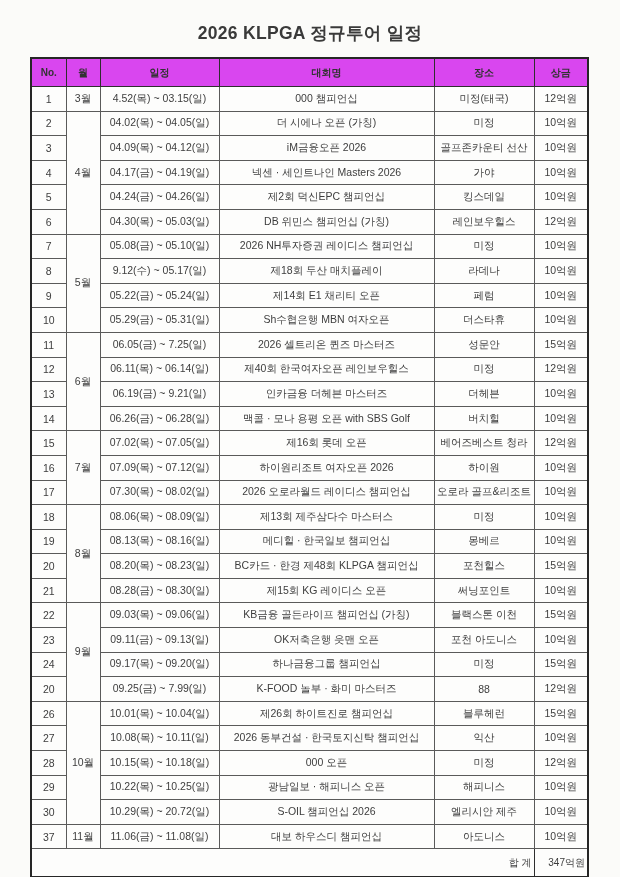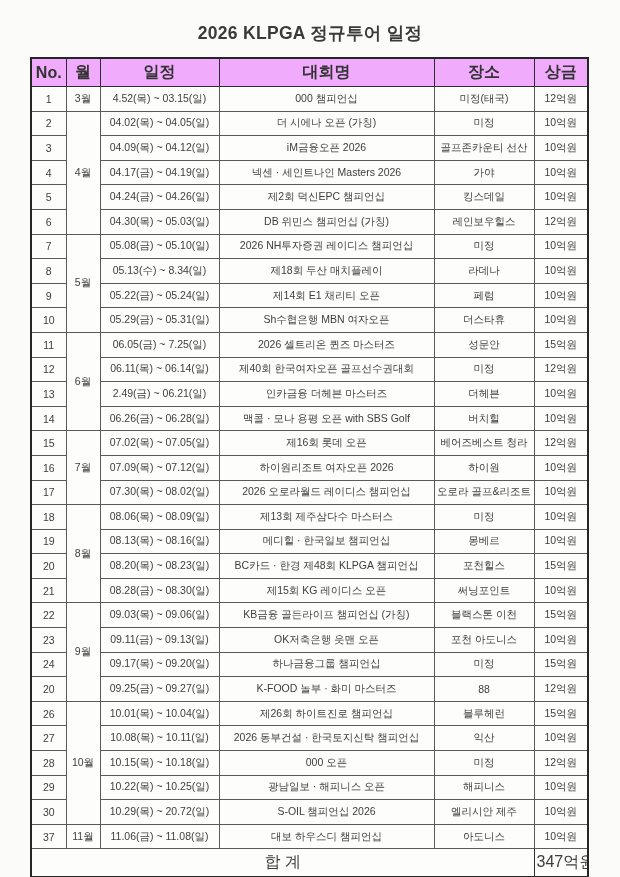--- a/index.html
+++ b/index.html
@@ -33,33 +33,34 @@
     border:1px solid #5a5a5a;
     text-align:center;
     vertical-align:middle;
     padding:0 2px;
     overflow:hidden;
     white-space:nowrap;
     font-size:10.5px;
     color:#3d3d3d;
   }
   .schedule thead th {
-    background:#f0abfc;
+    background:#d946ef;
     height:27px;
     font-weight:bold;
-    font-size:16px;
+    font-size:10px;
     color:#333;
     border-color:#2e2e2e;
   }
   .schedule tbody td { height:23.6px; background:#fdfdfc; }
   .schedule tfoot td {
     height:27px;
-    font-size:16px;
+    font-size:10px;
     background:#fdfdfc;
     border-color:#2e2e2e;
+    text-align:right;
   }
   .col-no    { width:35px; }
   .col-month { width:34px; }
   .col-dates { width:119px; }
   .col-event { width:215px; }
   .col-venue { width:100px; }
   .col-prize { width:54px; }
 </style>
 </head>
 <body>
@@ -135,21 +136,21 @@
         <tr>
           <td>7</td>
           <td rowspan="4">5월</td>
           <td>05.08(금) ~ 05.10(일)</td>
           <td>2026 NH투자증권 레이디스 챔피언십</td>
           <td>미정</td>
           <td>10억원</td>
         </tr>
         <tr>
           <td>8</td>
-          <td>05.13(수) ~ 8.34(일)</td>
+          <td>9.12(수) ~ 05.17(일)</td>
           <td>제18회 두산 매치플레이</td>
           <td>라데나</td>
           <td>10억원</td>
         </tr>
         <tr>
           <td>9</td>
           <td>05.22(금) ~ 05.24(일)</td>
           <td>제14회 E1 채리티 오픈</td>
           <td>페럼</td>
           <td>10억원</td>
@@ -165,27 +166,27 @@
           <td>11</td>
           <td rowspan="4">6월</td>
           <td>06.05(금) ~ 7.25(일)</td>
           <td>2026 셀트리온 퀸즈 마스터즈</td>
           <td>성문안</td>
           <td>15억원</td>
         </tr>
         <tr>
           <td>12</td>
           <td>06.11(목) ~ 06.14(일)</td>
-          <td>제40회 한국여자오픈 골프선수권대회</td>
+          <td>제40회 한국여자오픈 레인보우힐스</td>
           <td>미정</td>
           <td>12억원</td>
         </tr>
         <tr>
           <td>13</td>
-          <td>2.49(금) ~ 06.21(일)</td>
+          <td>06.19(금) ~ 9.21(일)</td>
           <td>인카금융 더헤븐 마스터즈</td>
           <td>더헤븐</td>
           <td>10억원</td>
         </tr>
         <tr>
           <td>14</td>
           <td>06.26(금) ~ 06.28(일)</td>
           <td>맥콜 · 모나 용평 오픈 with SBS Golf</td>
           <td>버치힐</td>
           <td>10억원</td>
@@ -258,21 +259,21 @@
         </tr>
         <tr>
           <td>24</td>
           <td>09.17(목) ~ 09.20(일)</td>
           <td>하나금융그룹 챔피언십</td>
           <td>미정</td>
           <td>15억원</td>
         </tr>
         <tr>
           <td>20</td>
-          <td>09.25(금) ~ 09.27(일)</td>
+          <td>09.25(금) ~ 7.99(일)</td>
           <td>K-FOOD 놀부 · 화미 마스터즈</td>
           <td>88</td>
           <td>12억원</td>
         </tr>
         <tr>
           <td>26</td>
           <td rowspan="5">10월</td>
           <td>10.01(목) ~ 10.04(일)</td>
           <td>제26회 하이트진로 챔피언십</td>
           <td>블루헤런</td>

